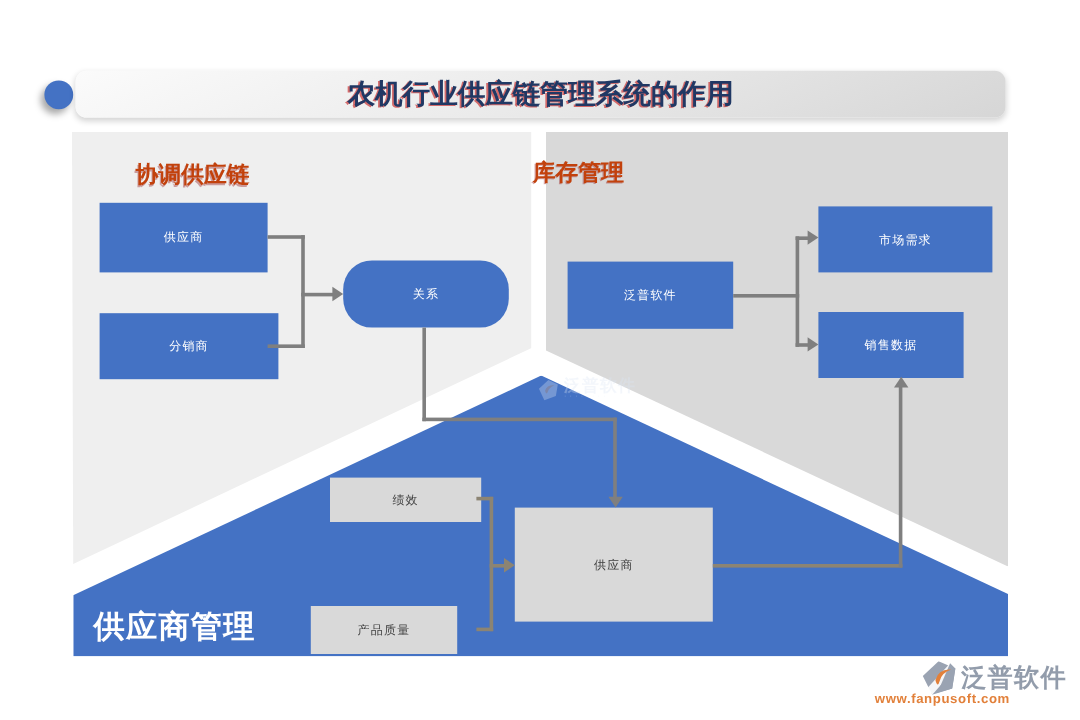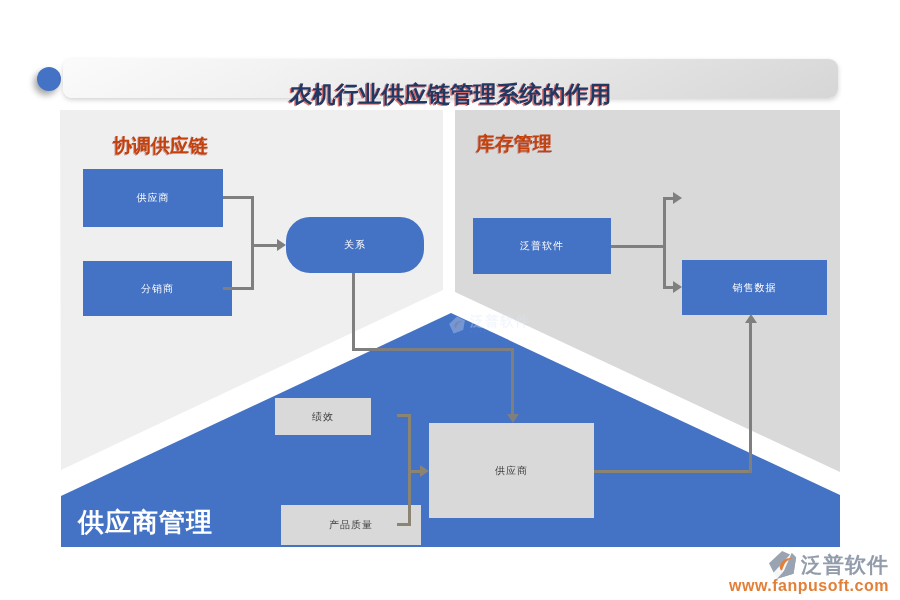--- a/index.html
+++ b/index.html
@@ -6,75 +6,75 @@
   #canvas{position:relative;width:900px;height:600px;background:#ffffff;overflow:hidden;
           font-family:"Liberation Sans","DejaVu Sans",sans-serif;}
 
   
   .title-bar{position:absolute;left:63px;top:59px;width:775px;height:39px;border-radius:9px;
              background:linear-gradient(155deg,#fbfbfb 0%,#ececec 45%,#d6d6d6 100%);
              box-shadow:0 2px 5px rgba(0,0,0,0.18);}
   .title-text{position:absolute;left:63px;top:59px;width:775px;height:39px;line-height:40px;
               text-align:center;font-family:"Liberation Serif","DejaVu Serif",serif;
               font-weight:bold;font-size:23px;color:#203864;
-              text-shadow:-1.5px 1px 0 rgba(192,0,0,0.55);margin-top:16px;}
+              text-shadow:-1.5px 1px 0 rgba(192,0,0,0.55);}
   .title-dot{position:absolute;left:37px;top:67px;width:24px;height:24px;border-radius:50%;
              background:#4472c4;box-shadow:-3px 4px 6px rgba(0,0,0,0.35);}
 
   
   .panel-left{position:absolute;left:60px;top:110px;width:383px;height:360px;background:#efefef;
               clip-path:polygon(0 0,383px 0,383px 180px,1px 360px);}
   .panel-right{position:absolute;left:455px;top:110px;width:385px;height:362px;background:#d9d9d9;
                clip-path:polygon(0 0,385px 0,385px 362px,0 182px);}
   .triangle-blue{position:absolute;left:61px;top:313px;width:779px;height:234px;background:#4472c4;
                  clip-path:polygon(0 234px,0 183px,390px 0,779px 182px,779px 234px);}
 
   
   .sec-header{position:absolute;font-family:"Liberation Serif","DejaVu Serif",serif;
               font-weight:bold;font-size:19px;color:#c2410c;
               text-shadow:-1px 1px 0 rgba(150,30,30,0.4);}
   .hdr-coord{left:113px;top:133px;}
-  .hdr-inv{left:476px;top:131px;}
+  .hdr-inv{left:444px;top:131px;}
   .hdr-supmgmt{position:absolute;left:78px;top:505px;font-weight:bold;font-size:26px;color:#ffffff;
                font-family:"Liberation Serif","DejaVu Serif",serif;letter-spacing:1px;}
 
   
   .node{position:absolute;display:flex;align-items:center;justify-content:center;
         font-size:10px;letter-spacing:1px;}
   .node-blue{background:#4472c4;color:#ffffff;}
   .node-gray{background:#d9d9d9;color:#3f3f3f;}
   .n-supplier1{left:83px;top:169px;width:140px;height:58px;}
   .n-distrib{left:83px;top:261px;width:149px;height:55px;}
   .n-relation{left:286px;top:217px;width:138px;height:56px;border-radius:24px;}
   .n-invlevel{left:473px;top:218px;width:138px;height:56px;}
   .n-market{left:682px;top:172px;width:145px;height:55px;}
-  .n-sales{left:682px;top:260px;width:145px;height:55px;}
-  .n-perf{left:275px;top:398px;width:96px;height:37px;}
-  .n-quality{left:281px;top:505px;width:140px;height:40px;}
+  .n-sales{left:682px;top:260px;width:121px;height:55px;}
+  .n-perf{left:275px;top:398px;width:126px;height:37px;}
+  .n-quality{left:259px;top:505px;width:122px;height:40px;}
   .n-supplier2{left:429px;top:423px;width:165px;height:95px;}
 
   
   .ln{position:absolute;background:#7f7f7f;}
   .ln-tan{position:absolute;background:#8c8473;}
   .ah{position:absolute;width:0;height:0;}
   .ah-right{border-top:6px solid transparent;border-bottom:6px solid transparent;border-left:9px solid #7f7f7f;}
   .ah-right-tan{border-top:6px solid transparent;border-bottom:6px solid transparent;border-left:9px solid #8c8473;}
   .ah-down{border-left:6px solid transparent;border-right:6px solid transparent;border-top:9px solid #7f7f7f;}
   .ah-up{border-left:6px solid transparent;border-right:6px solid transparent;border-bottom:9px solid #7f7f7f;}
 
   
   .watermark{position:absolute;left:448px;top:315px;display:flex;align-items:center;gap:4px;
              opacity:0.32;pointer-events:none;}
   .wm-text{color:#dce6f5;font-size:14px;font-weight:bold;letter-spacing:1px;line-height:13px;}
   .wm-sub{color:#dce6f5;font-size:6px;letter-spacing:0.5px;}
 
   
   .brand-name{position:absolute;left:801px;top:551px;font-size:21px;font-weight:bold;
               color:#929cab;font-family:"Liberation Serif","DejaVu Serif",serif;letter-spacing:1px;}
-  .brand-url{position:absolute;left:729px;top:577px;font-size:16px;font-weight:bold;color:#e2803a;
+  .brand-url{position:absolute;left:729px;top:577px;font-size:11px;font-weight:bold;color:#e2803a;
              letter-spacing:0.5px;}
   .brand-icon{position:absolute;left:768px;top:551px;width:30px;height:28px;}
 </style>
 </head>
 <body>
 
 <div id="canvas">
 
   <div class="title-dot"></div>
   <div class="title-bar"></div>
@@ -86,20 +86,21 @@
 
   <div class="sec-header hdr-coord">协调供应链</div>
   <div class="sec-header hdr-inv">库存管理</div>
   <div class="hdr-supmgmt">供应商管理</div>
 
   <div class="node node-blue n-supplier1">供应商</div>
   <div class="node node-blue n-distrib">分销商</div>
   <div class="node node-blue n-relation">关系</div>
 
   <div class="node node-blue n-invlevel">泛普软件</div>
+  <div class="node node-blue n-market">市场需求</div>
   <div class="node node-blue n-sales">销售数据</div>
 
   <div class="node node-gray n-perf">绩效</div>
   <div class="node node-gray n-quality">产品质量</div>
   <div class="node node-gray n-supplier2">供应商</div>
 
   <div class="ln" style="left:223px;top:196px;width:31px;height:3px;"></div>
   <div class="ln" style="left:223px;top:287px;width:31px;height:3px;"></div>
   <div class="ln" style="left:251px;top:196px;width:3px;height:94px;"></div>
   <div class="ln" style="left:251px;top:244px;width:27px;height:3px;"></div>

